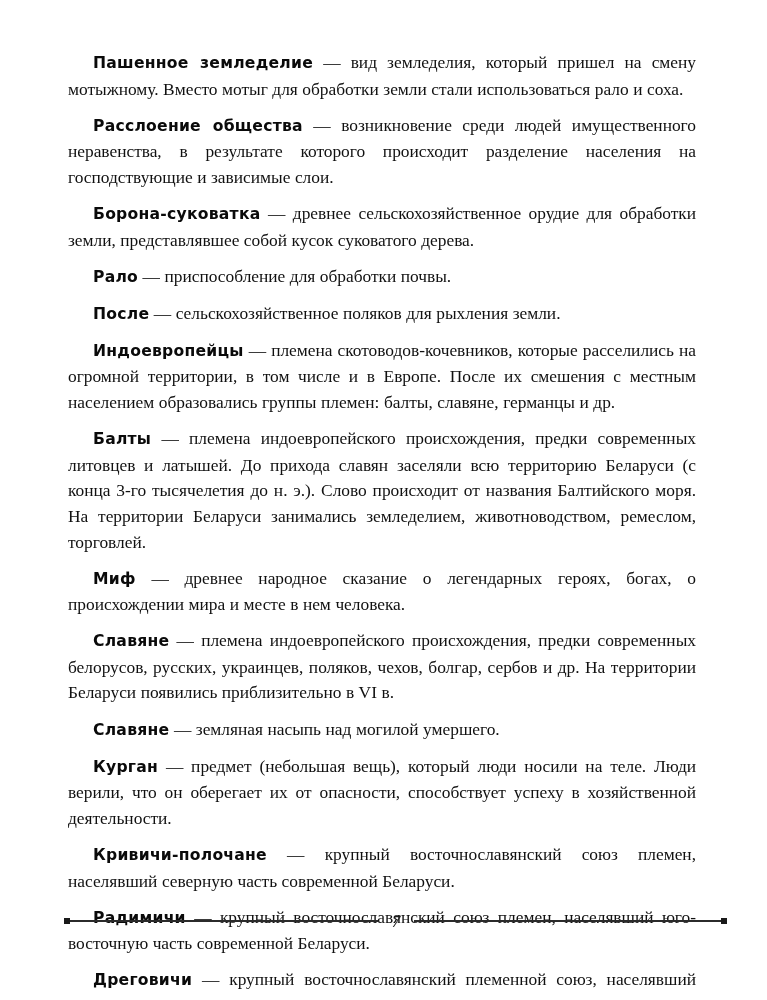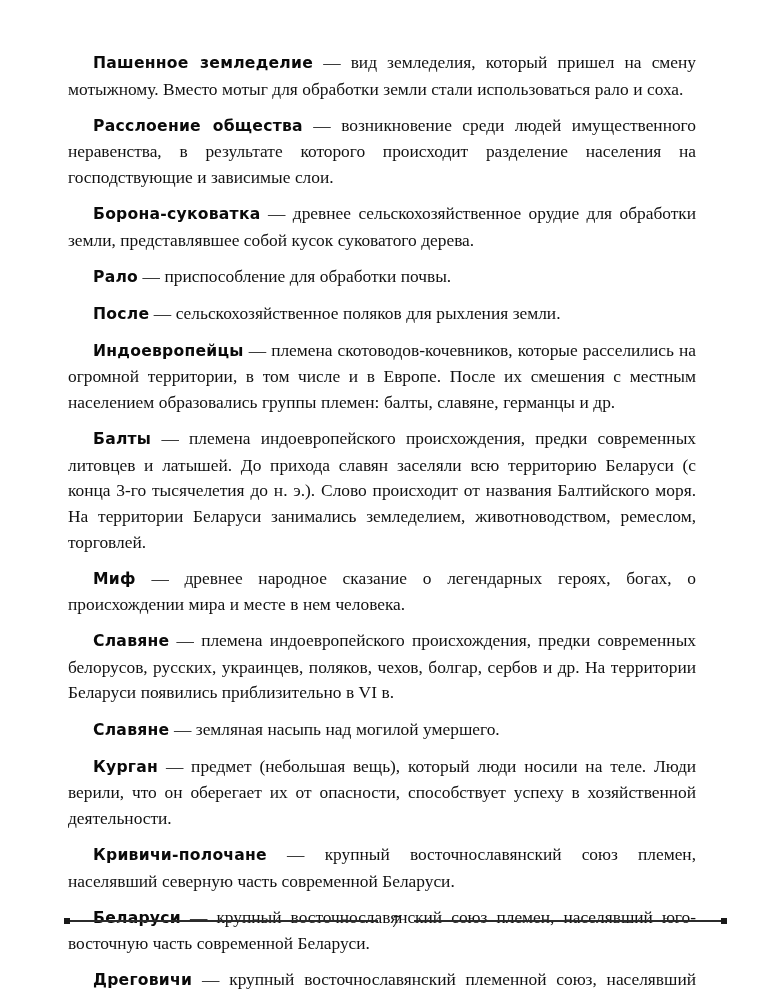--- a/index.html
+++ b/index.html
@@ -127,21 +127,21 @@
       <p class="entry"><span class="term">Борона-суковатка</span><span class="dash"> — </span><span class="def">древнее сельскохозяйственное орудие для обработки земли, представлявшее собой кусок суковатого дерева.</span></p>
       <p class="entry"><span class="term">Рало</span><span class="dash"> — </span><span class="def">приспособление для обработки почвы.</span></p>
       <p class="entry"><span class="term">После</span><span class="dash"> — </span><span class="def">сельскохозяйственное поляков для рыхления земли.</span></p>
       <p class="entry"><span class="term">Индоевропейцы</span><span class="dash"> — </span><span class="def">племена скотоводов-кочевников, которые расселились на огромной территории, в том числе и в Европе. После их смешения с местным населением образовались группы племен: балты, славяне, германцы и др.</span></p>
       <p class="entry"><span class="term">Балты</span><span class="dash"> — </span><span class="def">племена индоевропейского происхождения, предки современных литовцев и латышей. До прихода славян заселяли всю территорию Беларуси (с конца 3-го тысячелетия до н. э.). Слово происходит от названия Балтийского моря. На территории Беларуси занимались земледелием, животноводством, ремеслом, торговлей.</span></p>
       <p class="entry"><span class="term">Миф</span><span class="dash"> — </span><span class="def">древнее народное сказание о легендарных героях, богах, о происхождении мира и месте в нем человека.</span></p>
       <p class="entry"><span class="term">Славяне</span><span class="dash"> — </span><span class="def">племена индоевропейского происхождения, предки современных белорусов, русских, украинцев, поляков, чехов, болгар, сербов и др. На территории Беларуси появились приблизительно в VI в.</span></p>
       <p class="entry"><span class="term">Славяне</span><span class="dash"> — </span><span class="def">земляная насыпь над могилой умершего.</span></p>
       <p class="entry"><span class="term">Курган</span><span class="dash"> — </span><span class="def">предмет (небольшая вещь), который люди носили на теле. Люди верили, что он оберегает их от опасности, способствует успеху в хозяйственной деятельности.</span></p>
       <p class="entry"><span class="term">Кривичи-полочане</span><span class="dash"> — </span><span class="def">крупный восточнославянский союз племен, населявший северную часть современной Беларуси.</span></p>
-      <p class="entry"><span class="term">Беларуси</span><span class="dash"> — </span><span class="def">крупный восточнославянский союз племен, населявший юго-восточную часть современной Беларуси.</span></p>
+      <p class="entry"><span class="term">Радимичи</span><span class="dash"> — </span><span class="def">крупный восточнославянский союз племен, населявший юго-восточную часть современной Беларуси.</span></p>
       <p class="entry"><span class="term">Дреговичи</span><span class="dash"> — </span><span class="def">крупный восточнославянский племенной союз, населявший центральную и южную части современной Беларуси.</span></p>
     </div>
 
   <div class="footer">
     <div class="rule rule-left">
       <span class="rule-cap"></span>
     </div>
     <div class="page-number">7</div>
     <div class="rule rule-right">
       <span class="rule-cap"></span>

